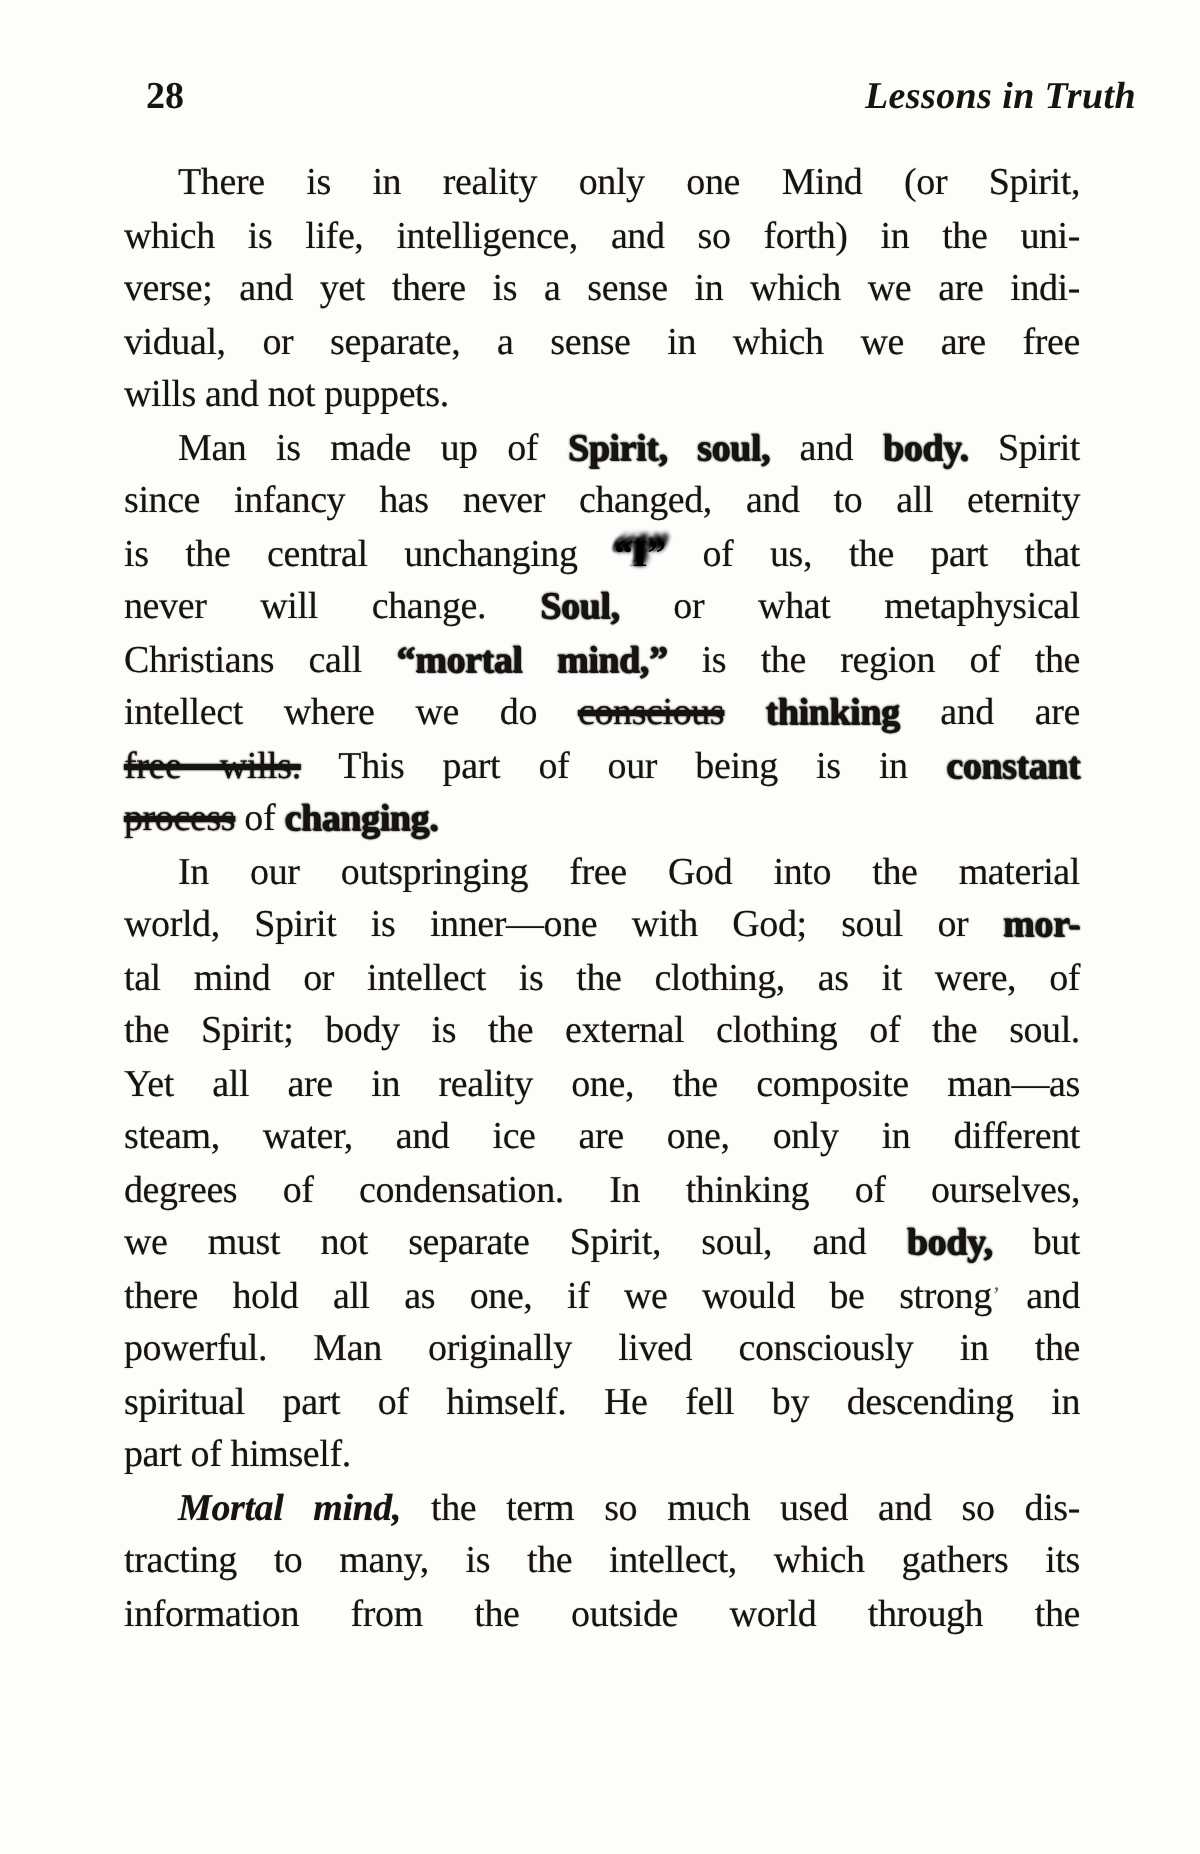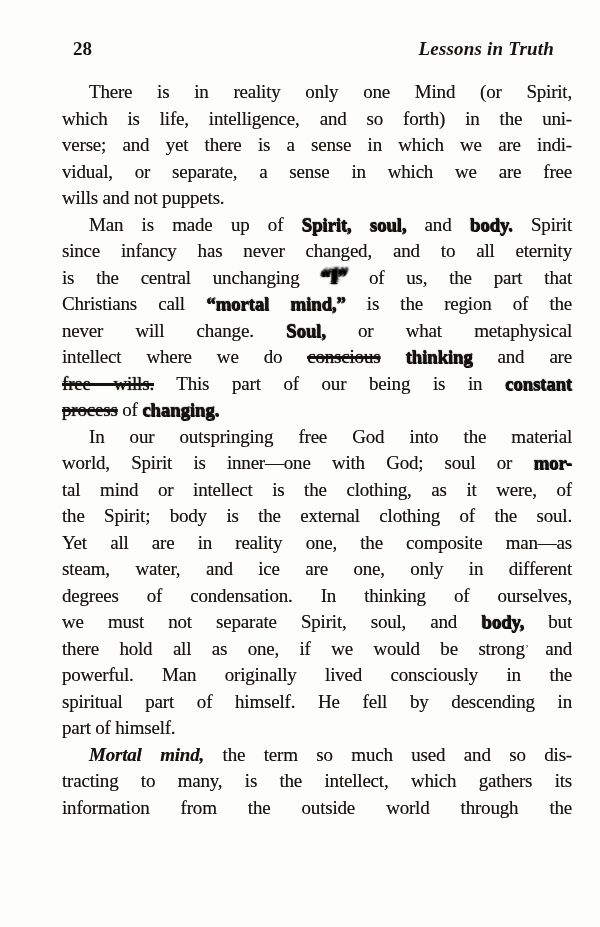--- a/index.html
+++ b/index.html
@@ -8,33 +8,33 @@
     width: 600px;
     height: 927px;
     background: #fdfdfb;
     font-family: "Liberation Serif", serif;
     color: #17130f;
     overflow: hidden;
   }
   .header {
     position: absolute;
     left: 73px;
-    right: 46px;
+    right: 32px;
     top: 38px;
     display: flex;
     justify-content: space-between;
     align-items: baseline;
     font-size: 19px;
     font-weight: 700;
   }
   .running-title { font-style: italic; letter-spacing: 0.2px; }
   .body-block {
     position: absolute;
     left: 62px;
-    right: 28px;
+    right: 60px;
     top: 79px;
     font-size: 19px;
     letter-spacing: -0.2px;
     text-shadow: 0 0 0.5px rgba(23,19,15,0.55);
   }
   .line {
     height: 26.5px;
     line-height: 26.5px;
     text-align: justify;
     text-align-last: justify;
@@ -83,22 +83,22 @@
   </div>
   <div class="body-block">
       <div class="line indent"><span>There is in reality only one Mind (or Spirit,</span></div>
       <div class="line"><span>which is life, intelligence, and so forth) in the uni-</span></div>
       <div class="line"><span>verse; and yet there is a sense in which we are indi-</span></div>
       <div class="line"><span>vidual, or separate, a sense in which we are free</span></div>
       <div class="line nojust"><span>wills and not puppets.</span></div>
       <div class="line indent"><span>Man is made up of </span><span class="ink">Spirit, soul,</span><span> and </span><span class="ink">body.</span><span> Spirit</span></div>
       <div class="line"><span>since infancy has never changed, and to all eternity</span></div>
       <div class="line"><span>is the central unchanging </span><span class="blot">“I”</span><span> of us, the part that</span></div>
+      <div class="line"><span>never will change. </span><span class="ink">Soul,</span><span> or what metaphysical</span></div>
       <div class="line"><span>Christians call </span><span class="ink">“mortal mind,”</span><span> is the region of the</span></div>
-      <div class="line"><span>never will change. </span><span class="ink">Soul,</span><span> or what metaphysical</span></div>
       <div class="line"><span>intellect where we do </span><span class="strike">conscious</span><span> </span><span class="ink">thinking</span><span> and are</span></div>
       <div class="line"><span class="strike">free wills.</span><span> This part of our being is in </span><span class="ink">constant</span></div>
       <div class="line nojust"><span class="strike">process</span><span> of </span><span class="ink">changing.</span></div>
       <div class="line indent"><span>In our outspringing free God into the material</span></div>
       <div class="line"><span>world, Spirit is inner—one with God; soul or </span><span class="ink">mor-</span></div>
       <div class="line"><span>tal mind or intellect is the clothing, as it were, of</span></div>
       <div class="line"><span>the Spirit; body is the external clothing of the soul.</span></div>
       <div class="line"><span>Yet all are in reality one, the composite man—as</span></div>
       <div class="line"><span>steam, water, and ice are one, only in different</span></div>
       <div class="line"><span>degrees of condensation. In thinking of ourselves,</span></div>

